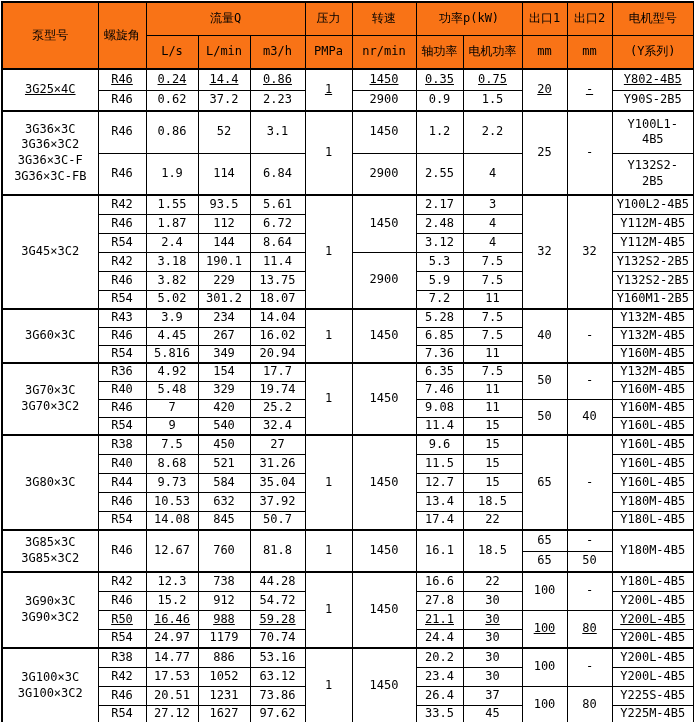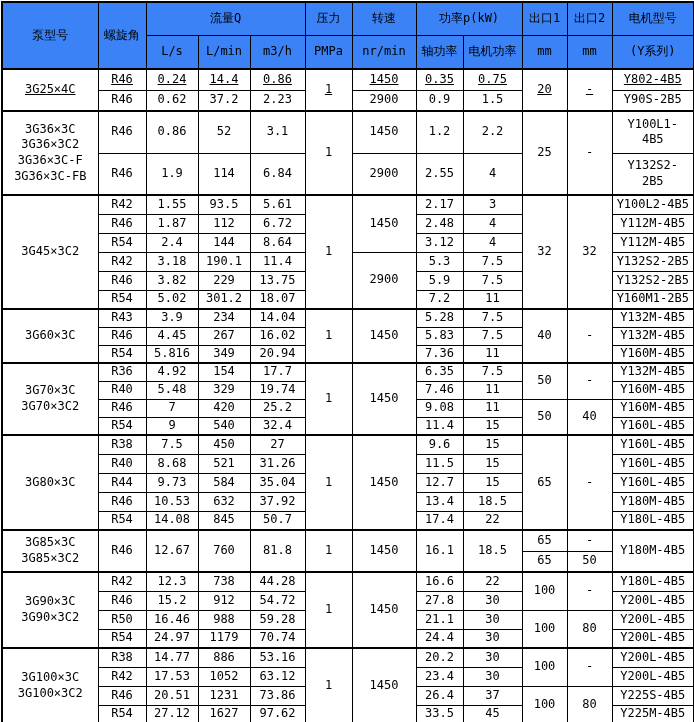--- a/index.html
+++ b/index.html
@@ -27,21 +27,21 @@
   table.spec td {
     border: 1px solid #000;
     text-align: center;
     vertical-align: middle;
     padding: 0 1px;
     white-space: pre-line;
     overflow: hidden;
     line-height: 1.3;
   }
   table.spec thead th {
-    background: #3b82f6;
+    background: #f97316;
     font-weight: normal;
     height: 32px;
   }
   table.spec thead tr:last-child th {
     border-bottom: 2px solid #000;
   }
   table.spec tbody tr.sec td {
     border-top: 2px solid #000;
   }
   
@@ -228,21 +228,21 @@
           <td>7.5</td>
           <td rowspan="3">40</td>
           <td rowspan="3">-</td>
           <td>Y132M-4B5</td>
         </tr>
         <tr style="height: 18px;">
           <td>R46</td>
           <td>4.45</td>
           <td>267</td>
           <td>16.02</td>
-          <td>5.83</td>
+          <td>6.85</td>
           <td>7.5</td>
           <td>Y132M-4B5</td>
         </tr>
         <tr style="height: 18px;">
           <td>R54</td>
           <td>5.816</td>
           <td>349</td>
           <td>20.94</td>
           <td>7.36</td>
           <td>11</td>
@@ -378,21 +378,21 @@
         </tr>
         <tr style="height: 19px;">
           <td>R46</td>
           <td>15.2</td>
           <td>912</td>
           <td>54.72</td>
           <td>27.8</td>
           <td>30</td>
           <td>Y200L-4B5</td>
         </tr>
-        <tr style="height: 19px;">
+        <tr style="height: 19px; text-decoration: underline;">
           <td>R50</td>
           <td>16.46</td>
           <td>988</td>
           <td>59.28</td>
           <td>21.1</td>
           <td>30</td>
           <td rowspan="2">100</td>
           <td rowspan="2">80</td>
           <td>Y200L-4B5</td>
         </tr>

